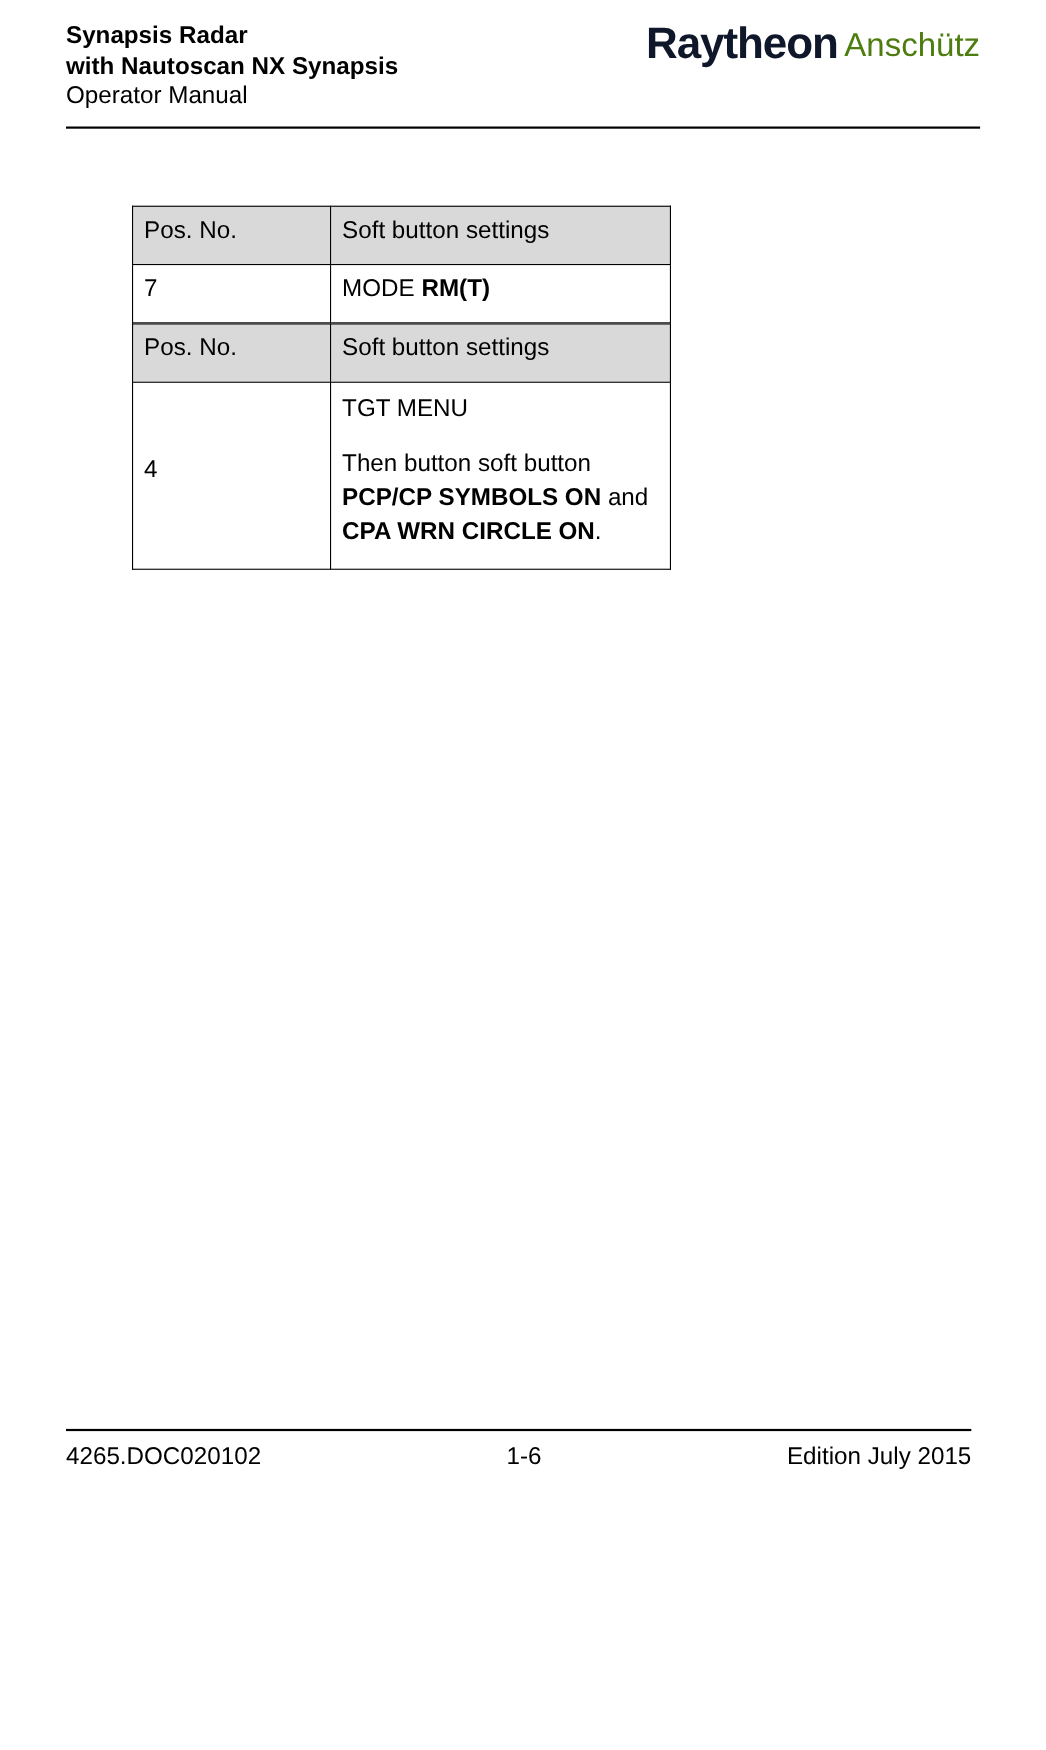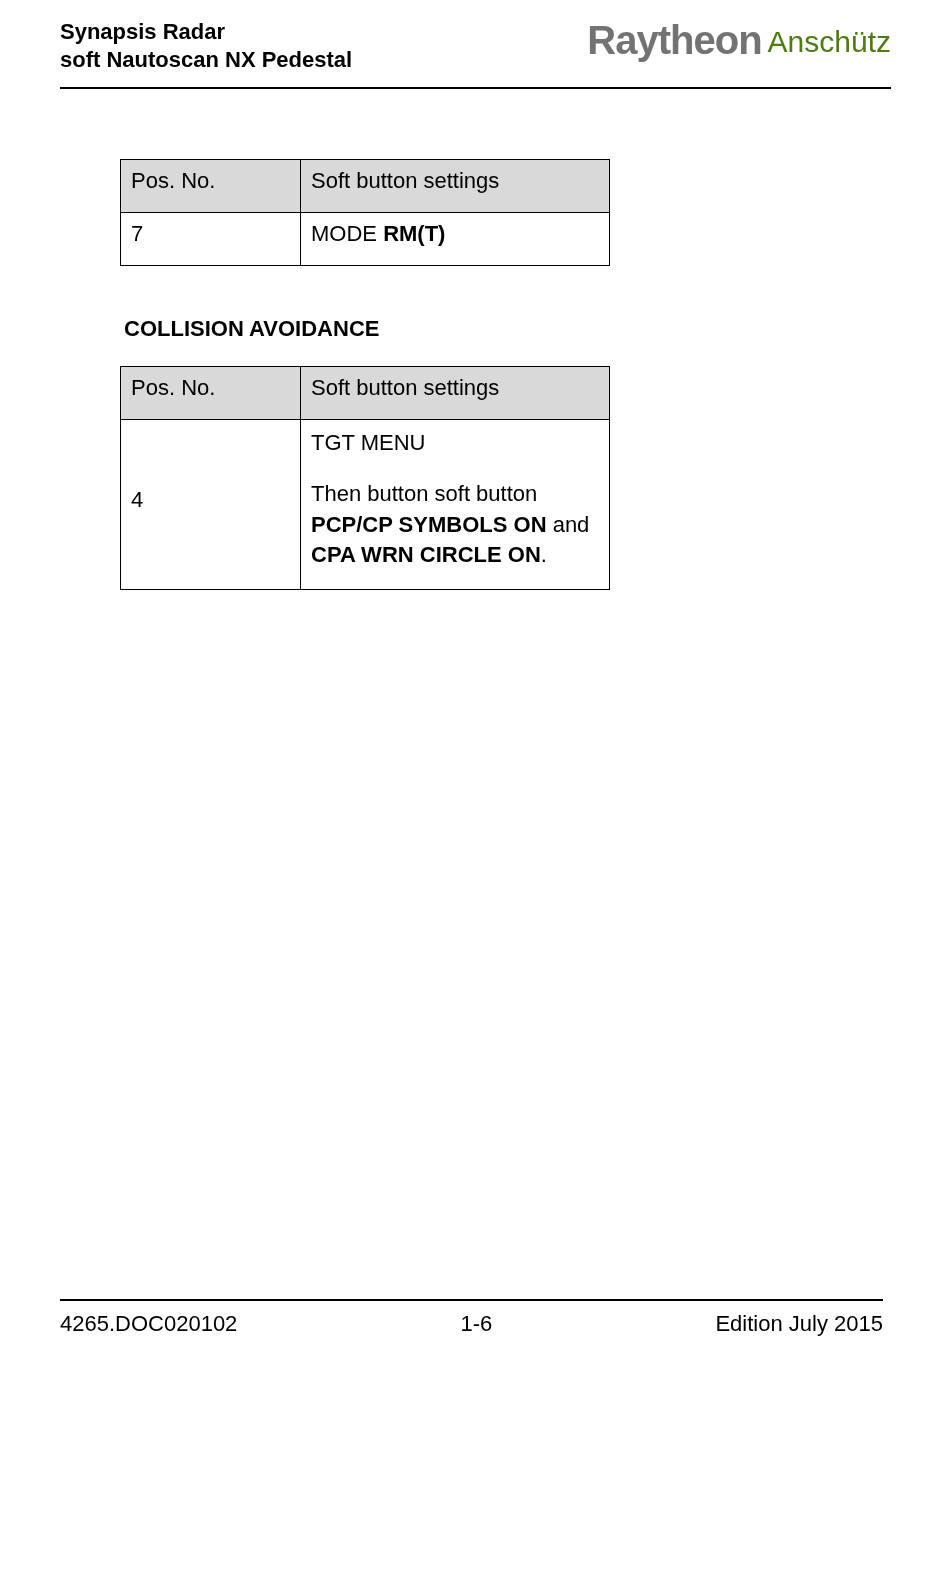--- a/index.html
+++ b/index.html
@@ -37,21 +37,21 @@
     display: flex;
     align-items: center;
     gap: 6px;
     padding-top: 2px;
   }
   .raytheon {
     font-family: Arial, Helvetica, sans-serif;
     font-weight: 900;
     font-size: 40px;
     letter-spacing: -1px;
-    color: #737373;
+    color: #0f172a;
     line-height: 1;
   }
   .anschutz {
     font-family: Arial, Helvetica, sans-serif;
     font-weight: 400;
     font-size: 30px;
     color: #4d7c0f;
     line-height: 1;
     padding-top: 4px;
   }
@@ -101,21 +101,22 @@
   }
 </style>
 </head>
 <body>
 
 <div class="page">
 
   <div class="header">
     <div class="header-text">
       <div class="line1">Synapsis Radar</div>
-      <div class="line2">soft Nautoscan NX Pedestal</div>
+      <div class="line2">with Nautoscan NX Synapsis</div>
+      <div class="line3">Operator Manual</div>
     </div>
     <div class="logo-wrap">
       <span class="raytheon">Raytheon</span>
       <span class="anschutz">Anschütz</span>
     </div>
   </div>
 
   <div class="content">
 
     <table class="settings">
@@ -126,21 +127,20 @@
       </tr>
       <tr>
         <td class="col1">7</td>
         <td>
           <span>MODE </span><span class="bold">RM(T)</span>
         </td>
       </tr>
     </tbody>
       </table>
 
-    <div class="section-title">COLLISION AVOIDANCE</div>
 
     <table class="settings">
       <tbody>
           <tr>
         <th class="col1">Pos. No.</th>
         <th>Soft button settings</th>
       </tr>
       <tr>
         <td class="col1 vcenter">4</td>
         <td>

